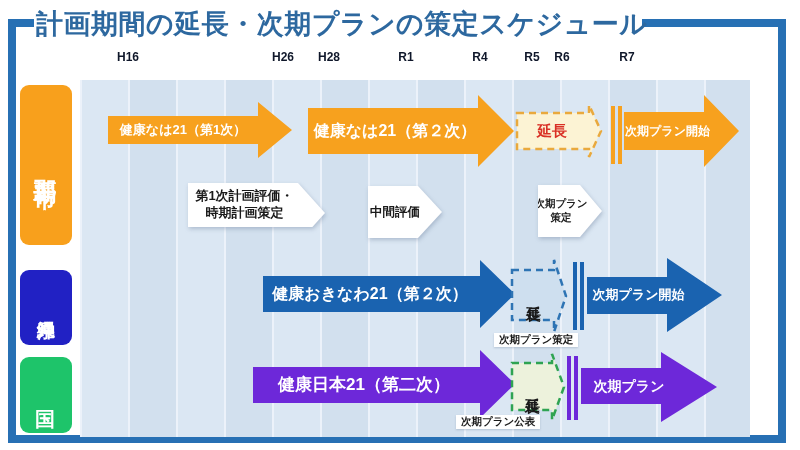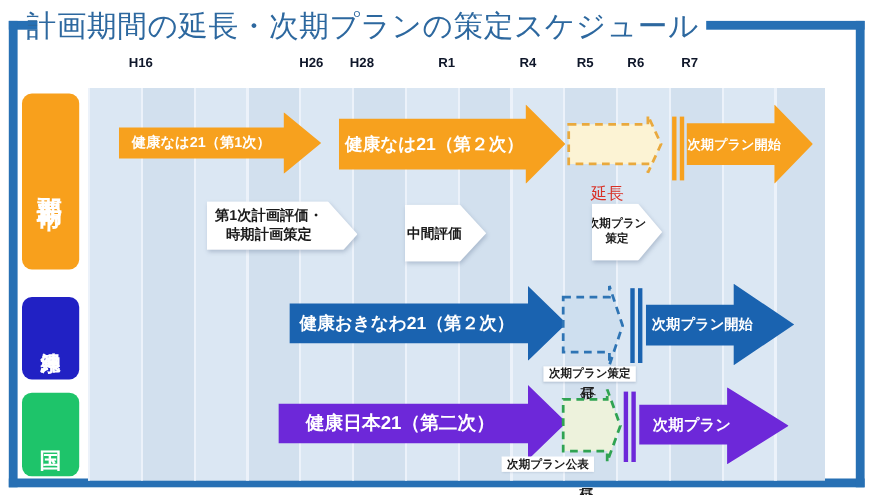--- a/index.html
+++ b/index.html
@@ -5,22 +5,22 @@
   html,body{margin:0;padding:0;}
   body{
     width:800px;height:450px;background:#ffffff;
     font-family:"Liberation Sans","DejaVu Sans",sans-serif;
     position:relative;overflow:hidden;
   }
   
   .frame{position:absolute;background:#2770B4;}
   
   .title{
-    position:absolute;left:24px;top:6px;width:610px;
-    font-size:27px;font-weight:normal;color:#2D689F;letter-spacing:0.5px;
+    position:absolute;left:36px;top:6px;width:610px;
+    font-size:27px;font-weight:bold;color:#2D689F;letter-spacing:0.5px;
     white-space:nowrap;
   }
   
   .chart-bg{
     position:absolute;left:80px;top:80px;width:670px;height:357px;
     background-image:
       repeating-linear-gradient(90deg,#ecf2fa 0 2px,transparent 2px 48px),
       repeating-linear-gradient(90deg,#dbe7f3 0 48px,#d2e0ee 48px 96px);
   }
   .year-label{
@@ -47,21 +47,21 @@
   .pent{
     width:100%;height:100%;background:#fff;
     display:flex;flex-direction:column;align-items:center;justify-content:center;
     font-weight:bold;color:#1a1a1a;text-align:center;white-space:nowrap;line-height:1.3;
   }
   
   .dash-wrap{position:absolute;}
   .dash-wrap svg{position:absolute;left:0;top:0;overflow:visible;}
   .dash-text{
     position:absolute;display:flex;align-items:center;justify-content:center;
-    font-weight:normal;white-space:nowrap;margin-top:45px;
+    font-weight:bold;white-space:nowrap;
   }
   .v-text{writing-mode:vertical-rl;text-orientation:upright;letter-spacing:1px;color:#1a1a1a;}
   
   .bar{position:absolute;width:4px;}
   
   .note{
     position:absolute;background:#fff;padding:0 5px;
     font-size:10.5px;font-weight:bold;color:#1a1a1a;white-space:nowrap;
     box-shadow:0 1px 2px rgba(90,110,140,.3);
   }
@@ -78,21 +78,21 @@
 <div class="title">計画期間の延長・次期プランの策定スケジュール</div>
 
 <div class="chart-bg"></div>
 
 <span class="year-label" style="left:128px;">H16</span>
 <span class="year-label" style="left:283px;">H26</span>
 <span class="year-label" style="left:329px;">H28</span>
 <span class="year-label" style="left:406px;">R1</span>
 <span class="year-label" style="left:480px;">R4</span>
 <span class="year-label" style="left:532px;">R5</span>
-<span class="year-label" style="left:578px;">R6</span>
+<span class="year-label" style="left:562px;">R6</span>
 <span class="year-label" style="left:627px;">R7</span>
 
 <div class="row-pill" style="top:85px;height:160px;background:#F8A01C;font-size:23px;">那覇市</div>
 <div class="row-pill" style="top:270px;height:75px;background:#2121C4;font-size:18px;letter-spacing:1px;">沖縄県</div>
 <div class="row-pill" style="top:357px;height:76px;background:#1EC46A;font-size:20px;">国</div>
 
 <div class="block-arrow orange" style="left:108px;top:102px;width:184px;height:56px;font-size:13px;padding-right:34px;box-sizing:border-box;
      clip-path:polygon(0 14px,150px 14px,150px 0,184px 28px,150px 56px,150px 42px,0 42px);">健康なは21（第1次）</div>
 
 <div class="block-arrow orange" style="left:308px;top:95px;width:206px;height:72px;font-size:16px;padding-right:32px;box-sizing:border-box;

